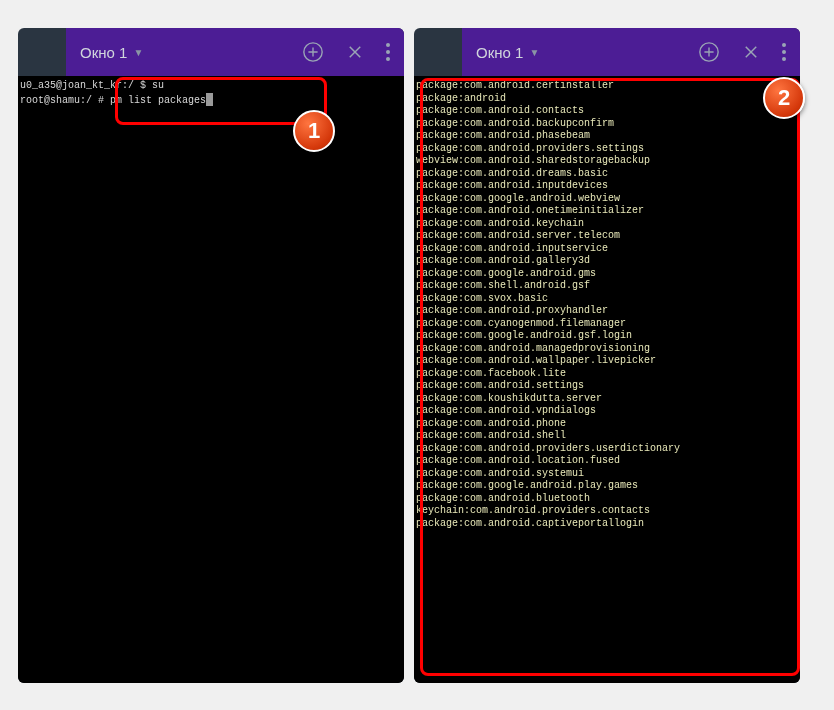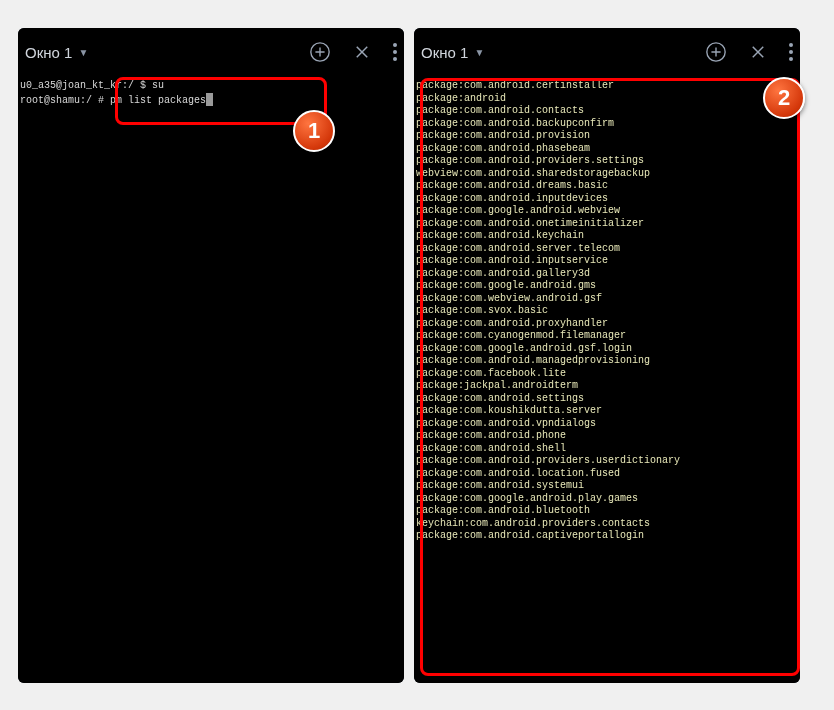--- a/index.html
+++ b/index.html
@@ -21,26 +21,27 @@
     }
     .terminal-window {
       background: #2a3541;
       border-radius: 6px;
       width: 386px;
       height: 655px;
       overflow: hidden;
       position: relative;
     }
     .title-bar {
-      background: #000000;
+      background: #4c1d95;
       height: 48px;
       display: flex;
       align-items: center;
       justify-content: space-between;
-      padding: 0 7px;
+      padding: 0 14px;
+      margin-left: 48px;
     }
     .title-left {
       display: flex;
       align-items: center;
       gap: 6px;
       color: #d0d5dc;
       font-family: Arial, sans-serif;
       font-size: 15px;
     }
     .dropdown-arrow {
@@ -213,41 +214,40 @@
           </span>
         </span>
       </div>
     </div>
     <div class="terminal-body">
       <div class="package-list" id="package-list">
           <div class="terminal-line">package:com.android.certinstaller</div>
           <div class="terminal-line">package:android</div>
           <div class="terminal-line">package:com.android.contacts</div>
           <div class="terminal-line">package:com.android.backupconfirm</div>
-          <div class="terminal-line">package:com.android.provision</div>
           <div class="terminal-line">package:com.android.phasebeam</div>
           <div class="terminal-line">package:com.android.providers.settings</div>
           <div class="terminal-line">webview:com.android.sharedstoragebackup</div>
           <div class="terminal-line">package:com.android.dreams.basic</div>
           <div class="terminal-line">package:com.android.inputdevices</div>
           <div class="terminal-line">package:com.google.android.webview</div>
           <div class="terminal-line">package:com.android.onetimeinitializer</div>
           <div class="terminal-line">package:com.android.keychain</div>
           <div class="terminal-line">package:com.android.server.telecom</div>
           <div class="terminal-line">package:com.android.inputservice</div>
           <div class="terminal-line">package:com.android.gallery3d</div>
           <div class="terminal-line">package:com.google.android.gms</div>
-          <div class="terminal-line">package:com.webview.android.gsf</div>
+          <div class="terminal-line">package:com.shell.android.gsf</div>
           <div class="terminal-line">package:com.svox.basic</div>
           <div class="terminal-line">package:com.android.proxyhandler</div>
           <div class="terminal-line">package:com.cyanogenmod.filemanager</div>
           <div class="terminal-line">package:com.google.android.gsf.login</div>
           <div class="terminal-line">package:com.android.managedprovisioning</div>
+          <div class="terminal-line">package:com.android.wallpaper.livepicker</div>
           <div class="terminal-line">package:com.facebook.lite</div>
-          <div class="terminal-line">package:jackpal.androidterm</div>
           <div class="terminal-line">package:com.android.settings</div>
           <div class="terminal-line">package:com.koushikdutta.server</div>
           <div class="terminal-line">package:com.android.vpndialogs</div>
           <div class="terminal-line">package:com.android.phone</div>
           <div class="terminal-line">package:com.android.shell</div>
           <div class="terminal-line">package:com.android.providers.userdictionary</div>
           <div class="terminal-line">package:com.android.location.fused</div>
           <div class="terminal-line">package:com.android.systemui</div>
           <div class="terminal-line">package:com.google.android.play.games</div>
           <div class="terminal-line">package:com.android.bluetooth</div>

